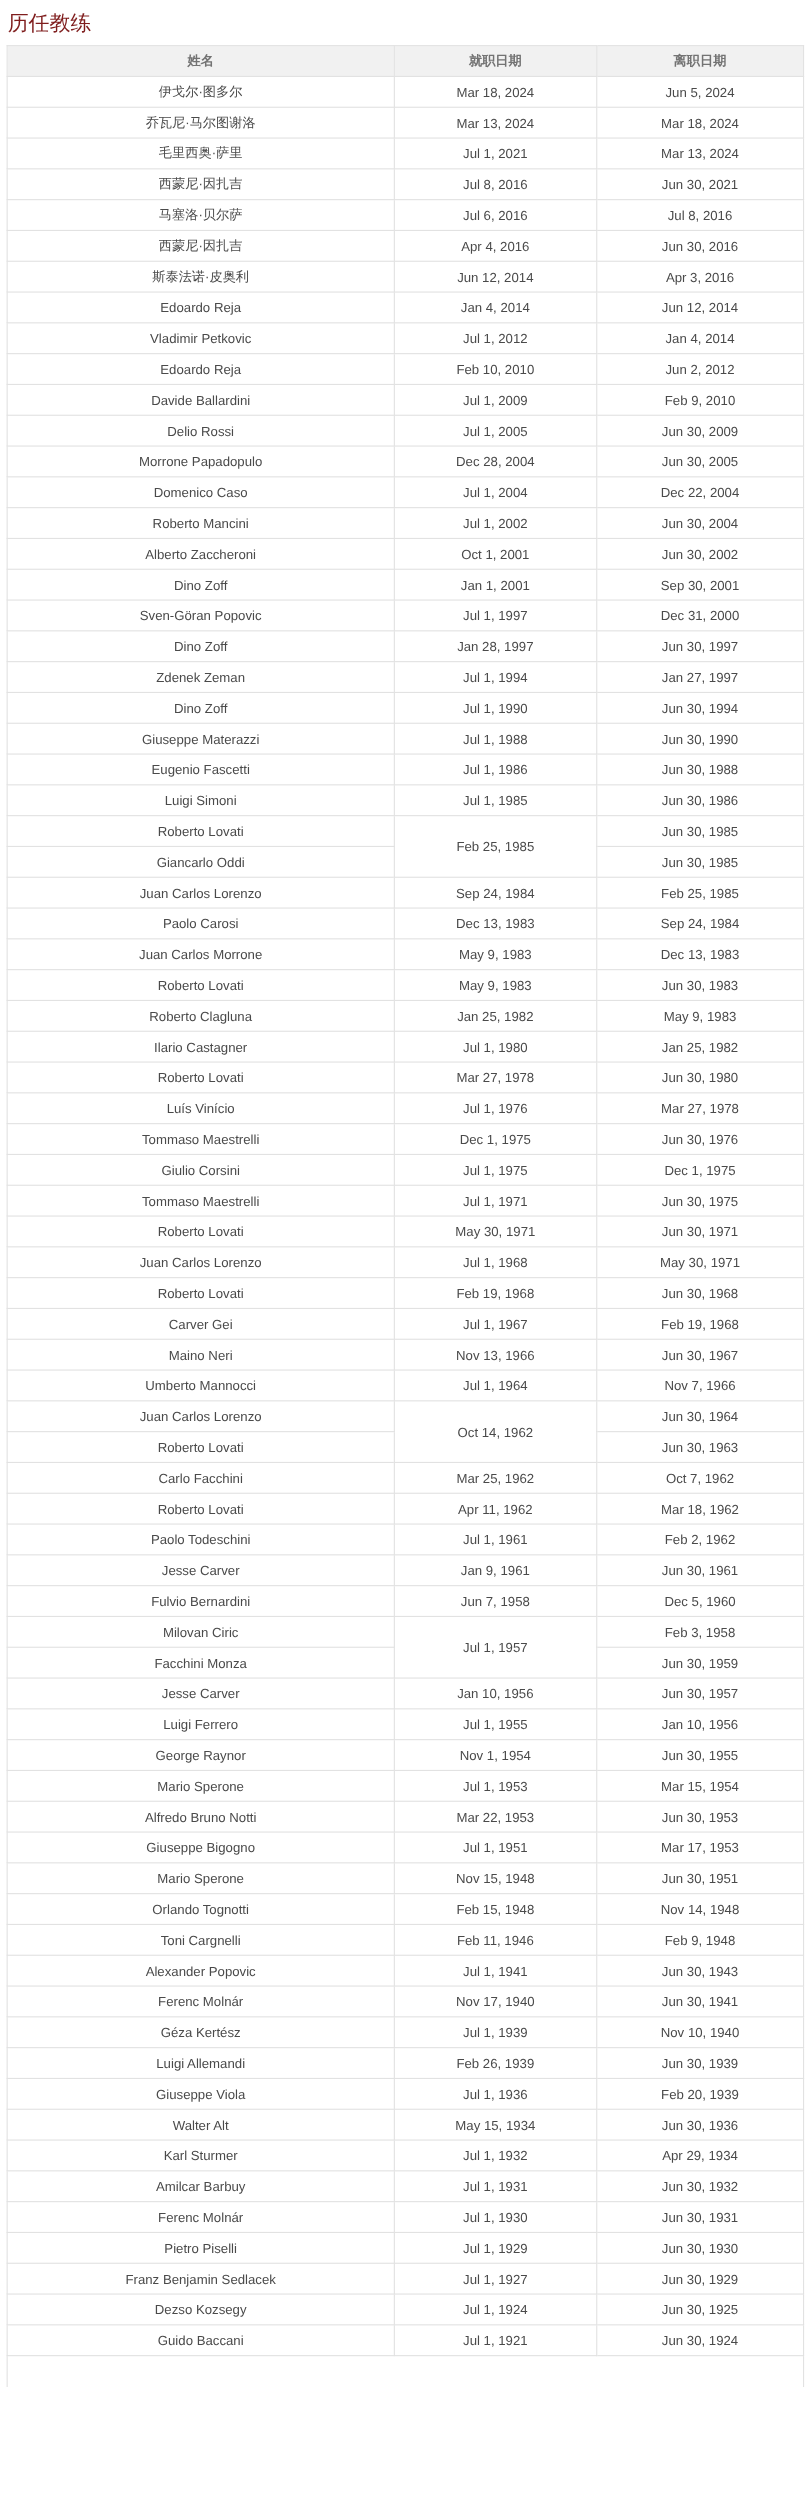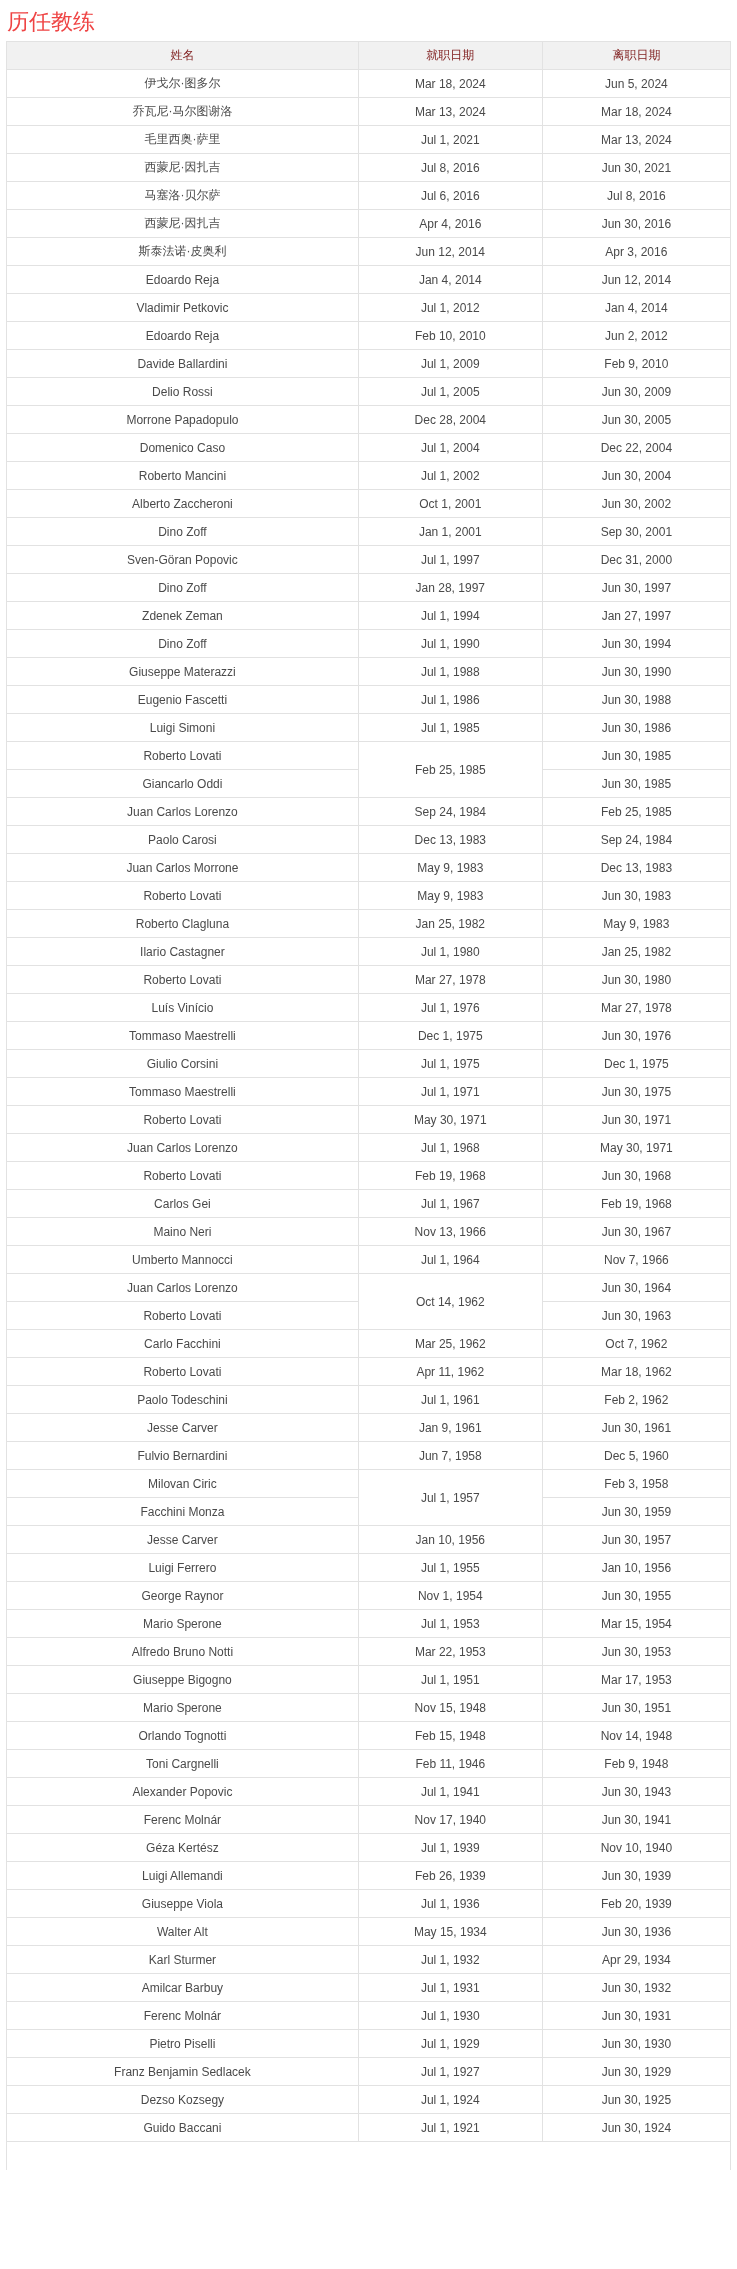--- a/index.html
+++ b/index.html
@@ -3,23 +3,23 @@
 <meta charset="utf-8">
 <style>
   html,body { margin:0; padding:0; background:#ffffff; }
   body {
     width:737px;
     font-family:"Liberation Sans","DejaVu Sans",sans-serif;
     color:#333;
     -webkit-font-smoothing:antialiased;
   }
   .page-title {
-    font-size:22px;
+    font-size:19px;
     font-weight:400;
-    color:#ef4444;
+    color:#7f1d1d;
     margin:9px 0 0 7px;
     line-height:25px;
   }
   .table-wrap { margin:0 6px; }
   .tbl-caption {
     text-align:center;
     font-weight:700;
     font-size:13px;
     color:#222222;
     margin-top:12px;
@@ -37,22 +37,22 @@
     box-sizing:border-box;
     text-align:center;
     vertical-align:middle;
     font-size:12px;
     padding:0 4px;
     overflow:hidden;
     white-space:nowrap;
   }
   .coach-table th {
     background:#f1f1f1;
-    font-weight:400;
-    color:#7f1d1d;
+    font-weight:700;
+    color:#737373;
   }
   .coach-table td { color:#4a4a4a; background:#ffffff; }
   .col-name  { width:48.6%; }
   .col-start { width:25.4%; }
   .col-end   { width:26.0%; }
   
   .stub td {
     border-left:1px solid #e2e2e2;
     border-right:1px solid #e2e2e2;
     border-top:1px solid #e2e2e2;
@@ -273,21 +273,21 @@
           <td>Juan Carlos Lorenzo</td>
           <td>Jul 1, 1968</td>
           <td>May 30, 1971</td>
         </tr>
         <tr>
           <td>Roberto Lovati</td>
           <td>Feb 19, 1968</td>
           <td>Jun 30, 1968</td>
         </tr>
         <tr>
-          <td>Carlos Gei</td>
+          <td>Carver Gei</td>
           <td>Jul 1, 1967</td>
           <td>Feb 19, 1968</td>
         </tr>
         <tr>
           <td>Maino Neri</td>
           <td>Nov 13, 1966</td>
           <td>Jun 30, 1967</td>
         </tr>
         <tr>
           <td>Umberto Mannocci</td>

